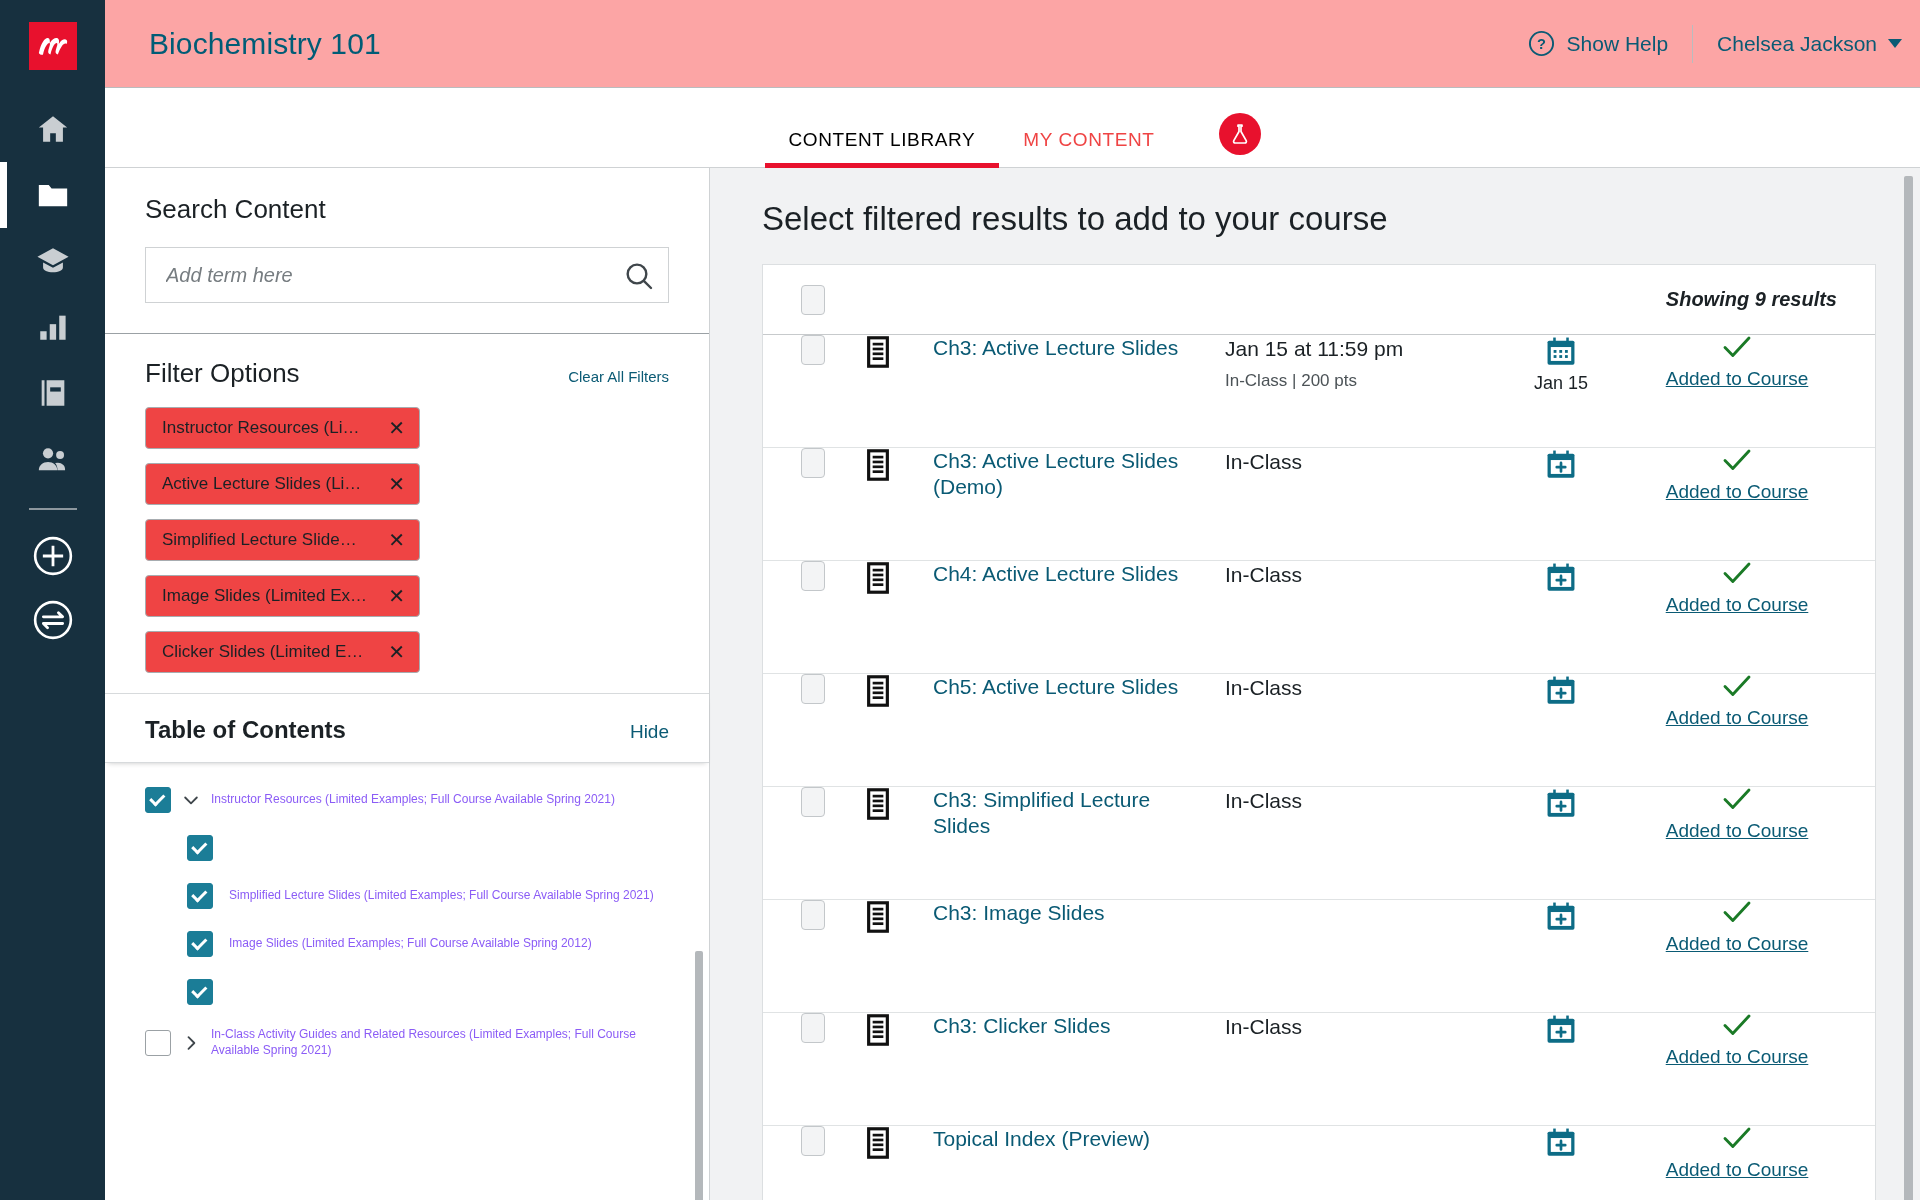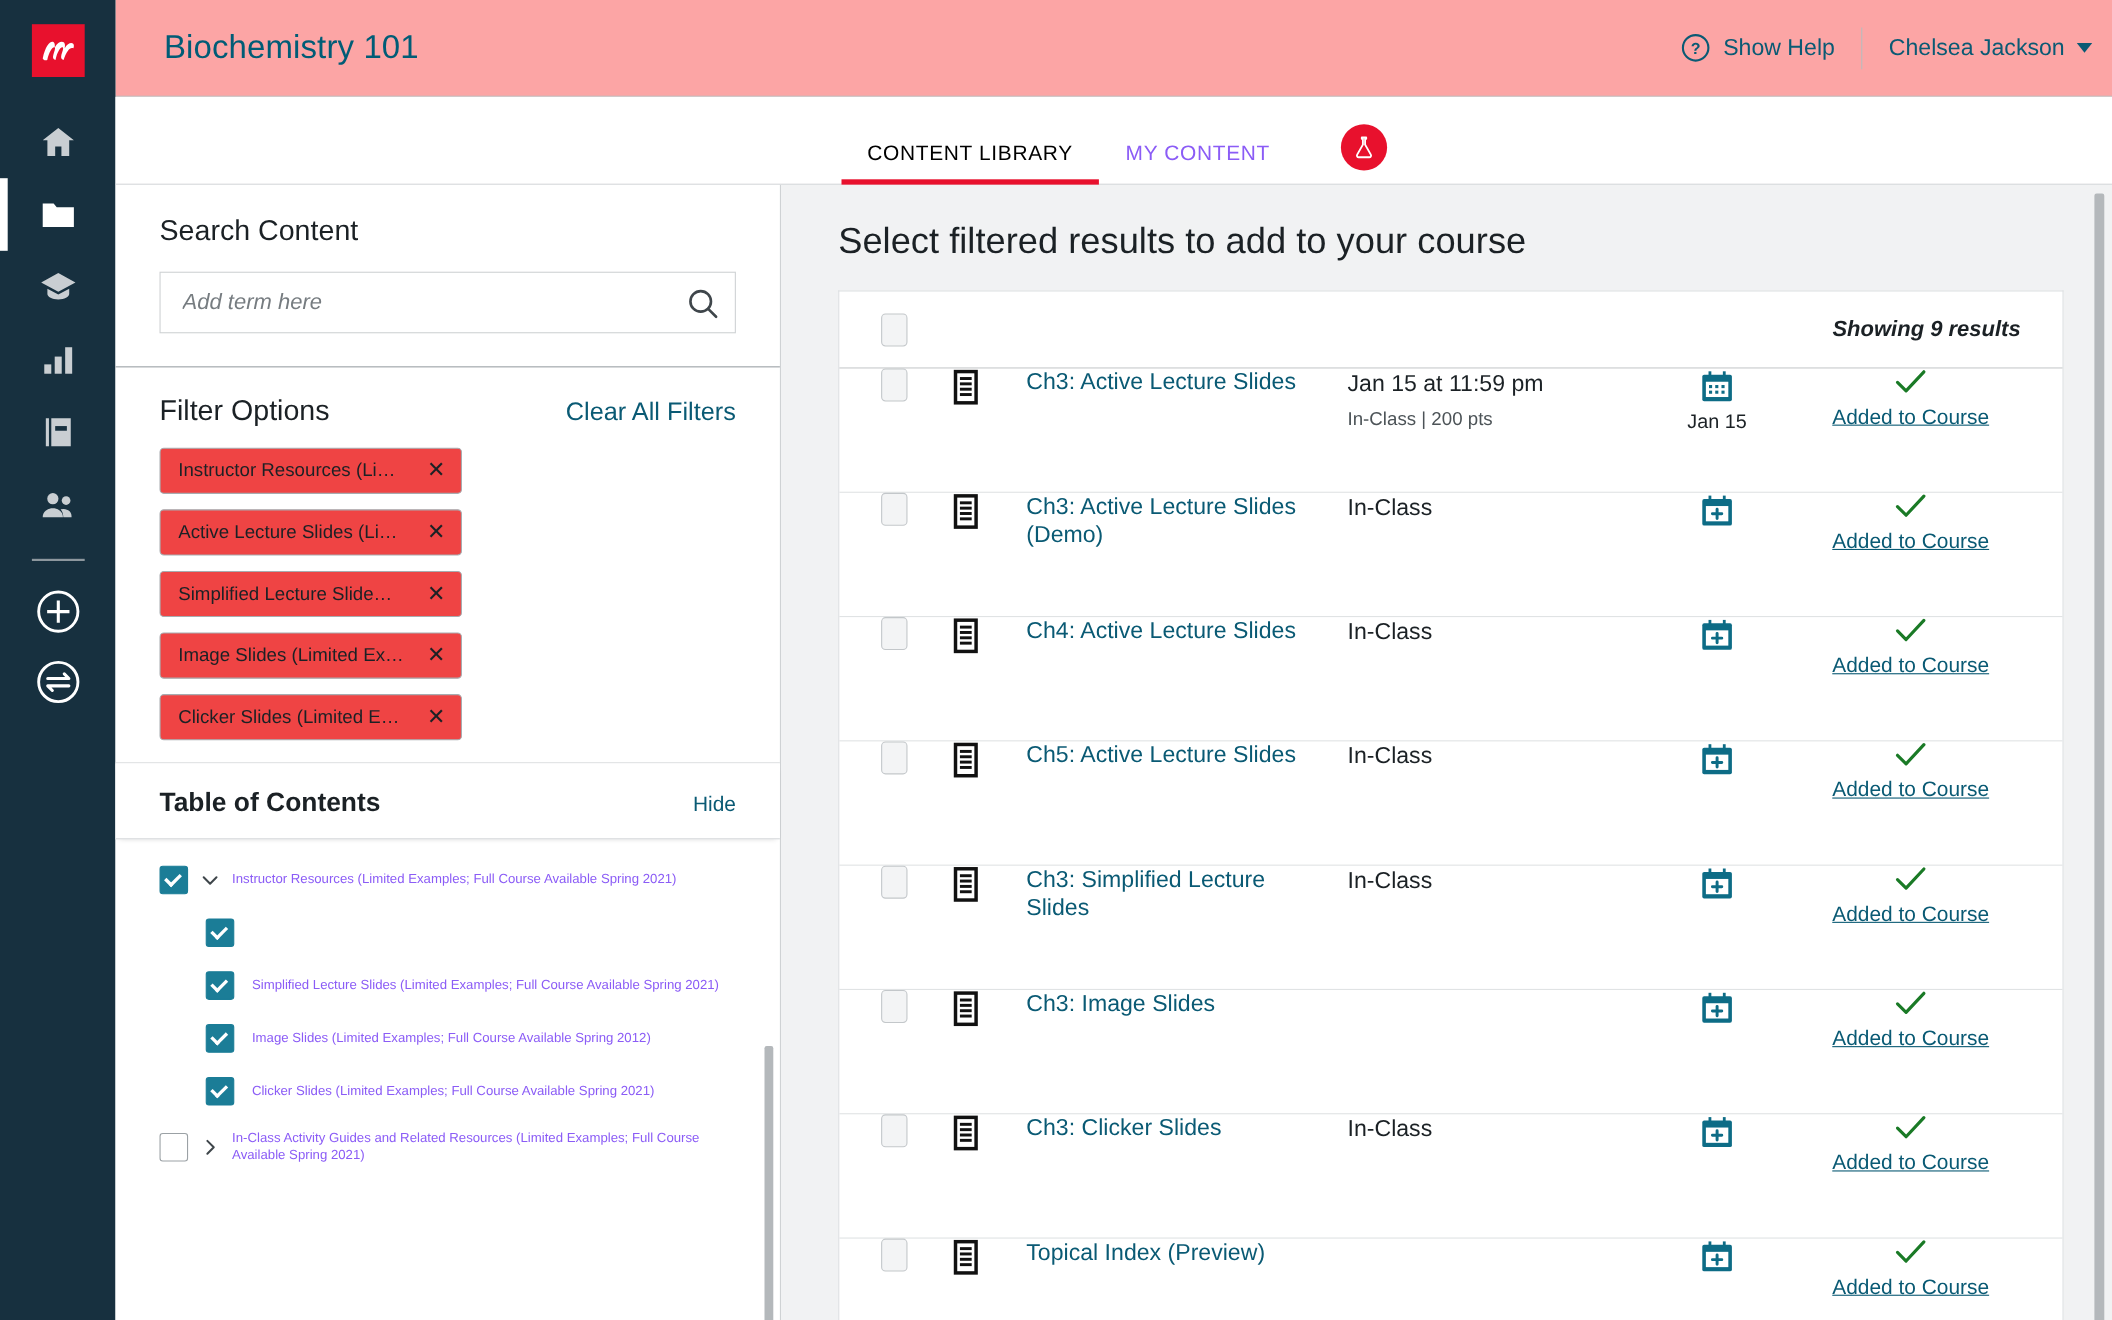--- a/index.html
+++ b/index.html
@@ -72,21 +72,21 @@
   
   .tabbar {
     height: 80px; flex: 0 0 80px; background: #fff;
     border-bottom: 1px solid #cfd2d4;
     display: flex; align-items: flex-end; justify-content: center;
     position: relative;
   }
   .tabs { display: flex; align-items: flex-end; gap: 0; }
   .tab {
     padding: 0 24px 16px 24px; font-size: 19px; letter-spacing: .6px;
-    color: #8b5cf6; cursor: pointer; position: relative; font-weight: 400;
+    color: #ef4444; cursor: pointer; position: relative; font-weight: 400;
   }
   .tab.active { color: #000000; }
   .tab.active::after {
     content: ""; position: absolute; left: 0; right: 0; bottom: -1px;
     height: 5px; background: #e8112d;
   }
   .lab-badge {
     width: 42px; height: 42px; border-radius: 50%; background: #e8112d;
     display: flex; align-items: center; justify-content: center;
     margin-left: 40px; margin-bottom: 12px; cursor: pointer;
@@ -114,21 +114,21 @@
   .search-input::placeholder { color: #767c80; font-style: italic; }
   .search-btn {
     position: absolute; right: 14px; top: 13px; width: 32px; height: 32px;
     background: none; border: none; cursor: pointer; padding: 0;
   }
   .search-btn svg { width: 32px; height: 32px; }
 
   .filter-sec { padding: 24px 40px 20px 40px; border-bottom: 1px solid #d7dadc; }
   .filter-head { display: flex; align-items: baseline; margin-bottom: 18px; }
   .filter-title { font-size: 26px; color: #1b2125; }
-  .clear-filters { margin-left: auto; font-size: 23px; color: #0a5a74; cursor: pointer; }
+  .clear-filters { margin-left: auto; font-size: 15px; color: #0a5a74; cursor: pointer; }
   .chips { display: flex; flex-wrap: wrap; gap: 14px 16px; }
   .chip {
     height: 42px; min-width: 275px; max-width: 275px;
     background: #ef4444; border: 1px solid #a7acb0; border-radius: 4px;
     display: flex; align-items: center; padding: 0 14px 0 16px;
     font-size: 17px; color: #1b2125; cursor: pointer;
   }
   .chip-label {
     flex: 1; white-space: nowrap; overflow: hidden; text-overflow: ellipsis;
   }
@@ -394,21 +394,20 @@
             <div class="toc-label">Simplified Lecture Slides (Limited Examples; Full Course Available Spring 2021)</div>
           </div>
 
           <div class="toc-row lvl2">
             <div class="cbox checked"></div>
             <div class="toc-label">Image Slides (Limited Examples; Full Course Available Spring 2012)</div>
           </div>
 
           <div class="toc-row lvl2">
             <div class="cbox checked"></div>
-            <div class="toc-label">Clicker Slides (Limited Examples; Full Course Available Spring 2021)</div>
           </div>
 
           <div class="toc-row">
             <div class="cbox"></div>
             <div class="chev">
               <svg viewBox="0 0 24 24">
                   <path d="M9 5l7 7-7 7" stroke-linecap="round" stroke-linejoin="round"></path>
                 </svg>
             </div>
             <div class="toc-label">In-Class Activity Guides and Related Resources (Limited Examples; Full Course Available Spring 2021)</div>

